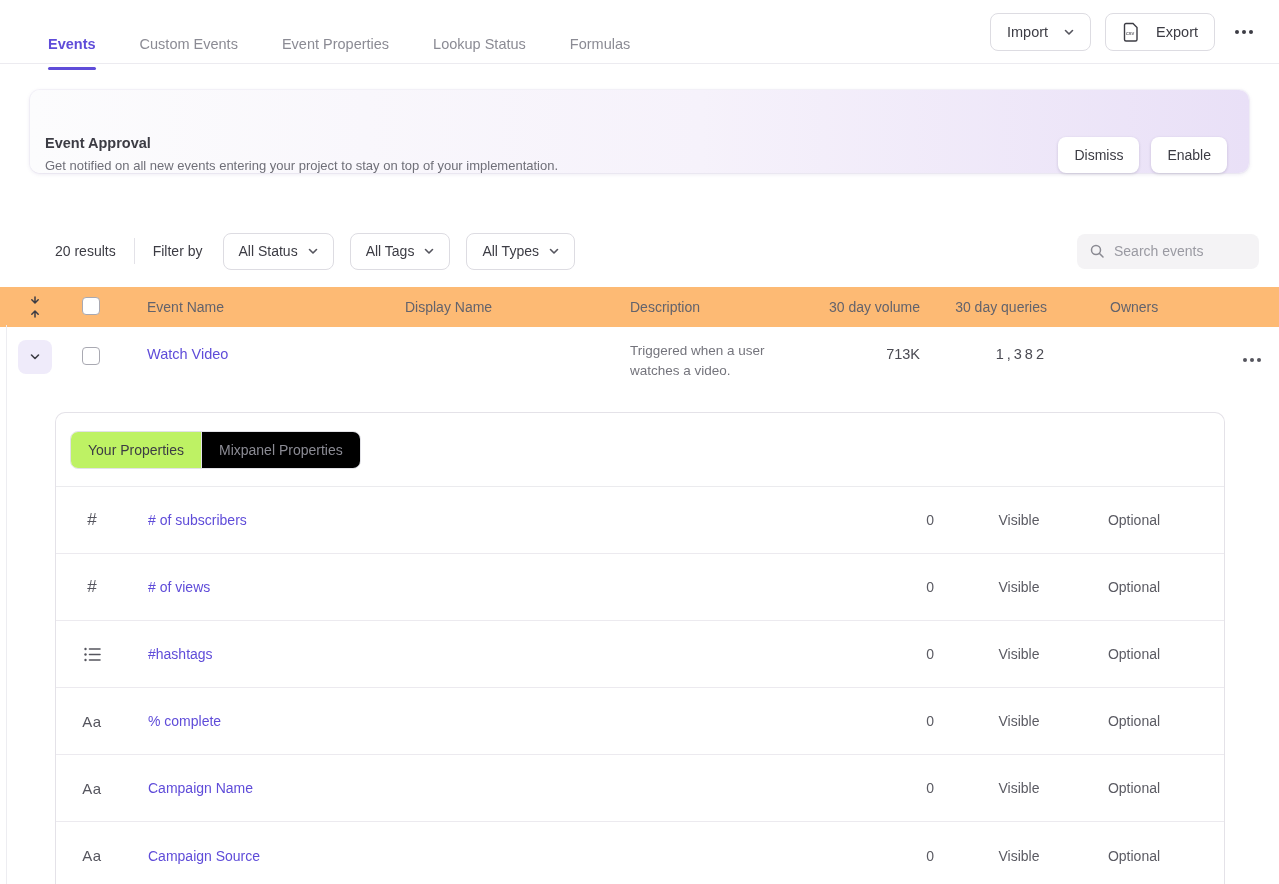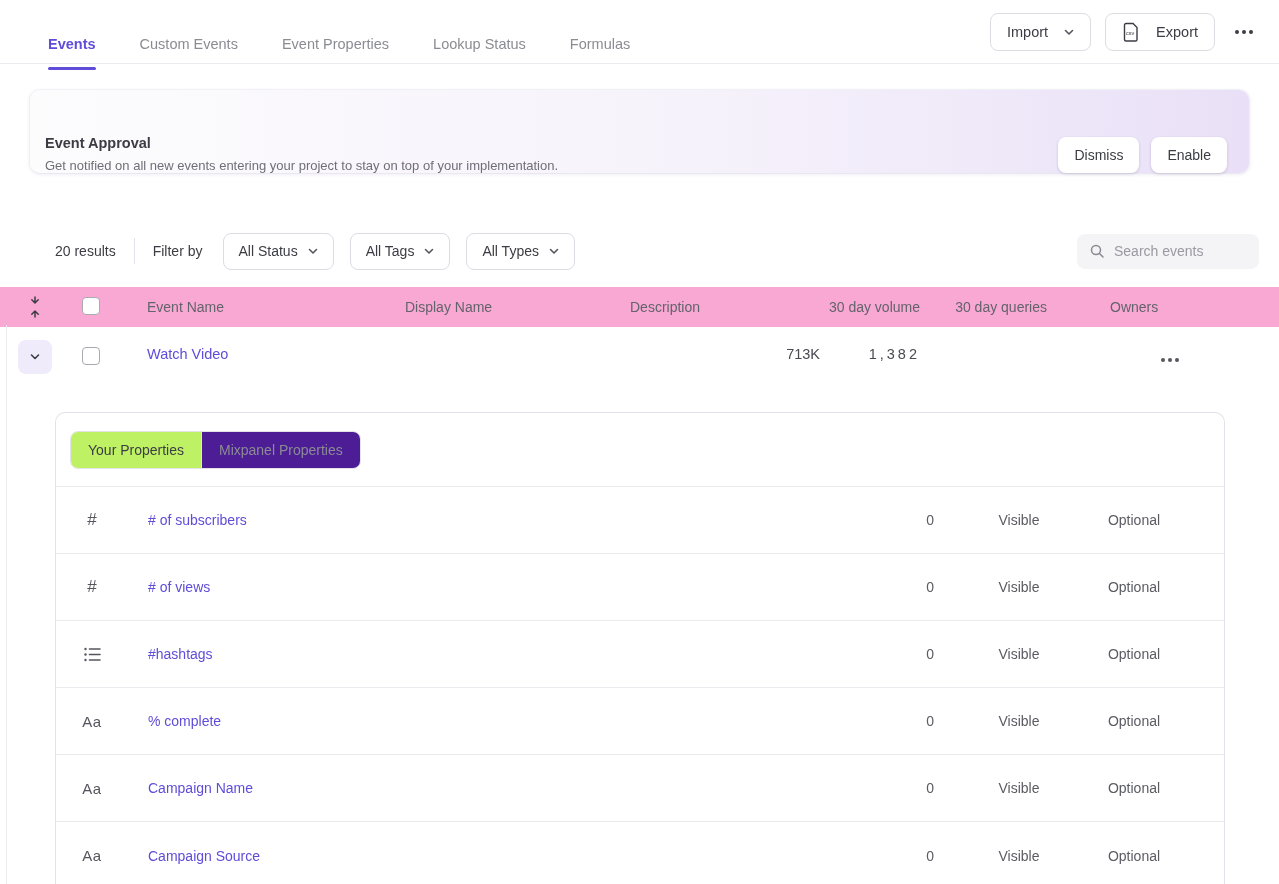--- a/index.html
+++ b/index.html
@@ -33,41 +33,41 @@
   .filter-row { margin-top:59px; padding:0 20px 0 55px; display:flex; align-items:center; height:38px; }
   .results { font-weight:500; color:#3c3c44; }
   .vdivider { width:1px; height:26px; background:#e3e2e8; margin:0 18px; }
   .filter-by { font-weight:500; color:#3c3c44; margin-right:20px; }
   .dd-btn { display:inline-flex; align-items:center; gap:10px; height:37px; padding:0 15px; border:1px solid #dddce2; border-radius:8px; background:#fff; font-size:14px; font-weight:500; color:#3c3c44; cursor:pointer; margin-right:16px; font-family:inherit; }
   .search { margin-left:auto; display:flex; align-items:center; gap:9px; width:182px; height:35px; background:#f4f3f5; border-radius:8px; padding:0 12px; }
   .search input { border:none; background:transparent; outline:none; font-size:14px; color:#3c3c44; width:130px; font-family:inherit; }
   .search input::placeholder { color:#9a9aa2; }
   
   .grid-row { display:grid; grid-template-columns:52px 58px 277px 225px 190px 100px 127px 150px 1fr; padding-left:18px; align-items:center; }
-  .thead { margin-top:17px; height:40px; background:#f9a8d4; color:#63636c; font-size:14px; }
+  .thead { margin-top:17px; height:40px; background:#fdba74; color:#63636c; font-size:14px; }
   .thead .cell-name { padding-left:19px; }
   .cell-right { text-align:right; }
   .cell-owners { padding-left:63px; }
   .cell-more { display:flex; justify-content:flex-end; padding-right:32px; }
   .collapse-cell { display:flex; align-items:center; }
   .checkbox { width:18px; height:18px; border:1.5px solid #a9a9b2; border-radius:4px; background:#fff; display:inline-block; margin-left:12px; cursor:pointer; }
   .event-row { height:70px; align-items:start; padding-top:13px; font-size:14.5px; }
   .expander { width:34px; height:34px; border-radius:8px; background:#efebfa; border:none; display:flex; align-items:center; justify-content:center; cursor:pointer; }
   .event-link { color:#5f4cd9; text-decoration:none; padding-left:19px; display:inline-block; margin-top:6px; cursor:pointer; }
   .event-desc { color:#74747c; font-size:13.5px; line-height:20px; width:175px; margin-top:1px; }
   .num { color:#4a4a52; margin-top:6px; }
   .num.spaced { letter-spacing:3px; }
   .row-more { border:none; background:transparent; cursor:pointer; margin-top:10px; height:20px; display:flex; align-items:center; }
   .row-more .dots { background:#55555e; box-shadow:7px 0 0 #55555e,14px 0 0 #55555e; margin-right:0; }
   .left-rail-line { position:absolute; left:6px; top:325px; bottom:0; width:1px; background:#ededf1; }
   
   .prop-card { margin:15px 54px 0 55px; border:1px solid #e4e2e8; border-bottom:none; border-radius:10px 10px 0 0; background:#fff; }
   .prop-tabs-section { padding:18px 14px 17px 14px; border-bottom:1px solid #ebebee; }
   .seg { display:inline-flex; border:1px solid #e2e2e7; border-radius:8px; overflow:hidden; }
-  .seg-item { height:36px; display:flex; align-items:center; padding:0 17px; font-size:14px; color:#8b8b94; background:#4c1d95; cursor:pointer; }
+  .seg-item { height:36px; display:flex; align-items:center; padding:0 17px; font-size:14px; color:#8b8b94; background:#000000; cursor:pointer; }
   .seg-item.active { background:#bef264; color:#3c3c44; font-weight:500; border-right:1px solid #e2e2e7; }
   .prop-row { display:grid; grid-template-columns:24px 1fr 90px 110px 120px 30px; padding-left:24px; align-items:center; height:67px; border-bottom:1px solid #eceaef; }
   .prop-row:last-child { border-bottom:none; }
   .type-icon { color:#55555e; text-align:center; font-size:17px; }
   .type-icon.aa { font-size:15px; letter-spacing:0.5px; }
   .prop-link { color:#5f4cd9; text-decoration:none; margin-left:44px; font-size:14px; cursor:pointer; }
   .prop-num { text-align:right; padding-right:30px; color:#5b5b63; }
   .prop-mid { text-align:center; color:#5b5b63; }
   svg { display:block; }
 </style>
@@ -188,20 +188,23 @@
   <div>
     <button class="expander">
       <svg width="12" height="12" viewBox="0 0 12 12">
           <path d="M2.5 4 L6 7.5 L9.5 4" fill="none" stroke="#3c3c44" stroke-width="1.6" stroke-linecap="round" stroke-linejoin="round"></path>
         </svg>
     </button>
   </div>
   <div style="padding-top:7px;"><span class="checkbox"></span></div>
   <div><a class="event-link">Watch Video</a></div>
   <div></div>
+  <div>
+      <div class="event-desc">Triggered when a user watches a video.</div>
+    </div>
   <div class="cell-right num">713K</div>
   <div class="cell-right num spaced">1,382</div>
   <div></div>
   <div class="cell-more">
     <button class="row-more">
       <span class="dots"></span>
     </button>
   </div>
 </div>
 

